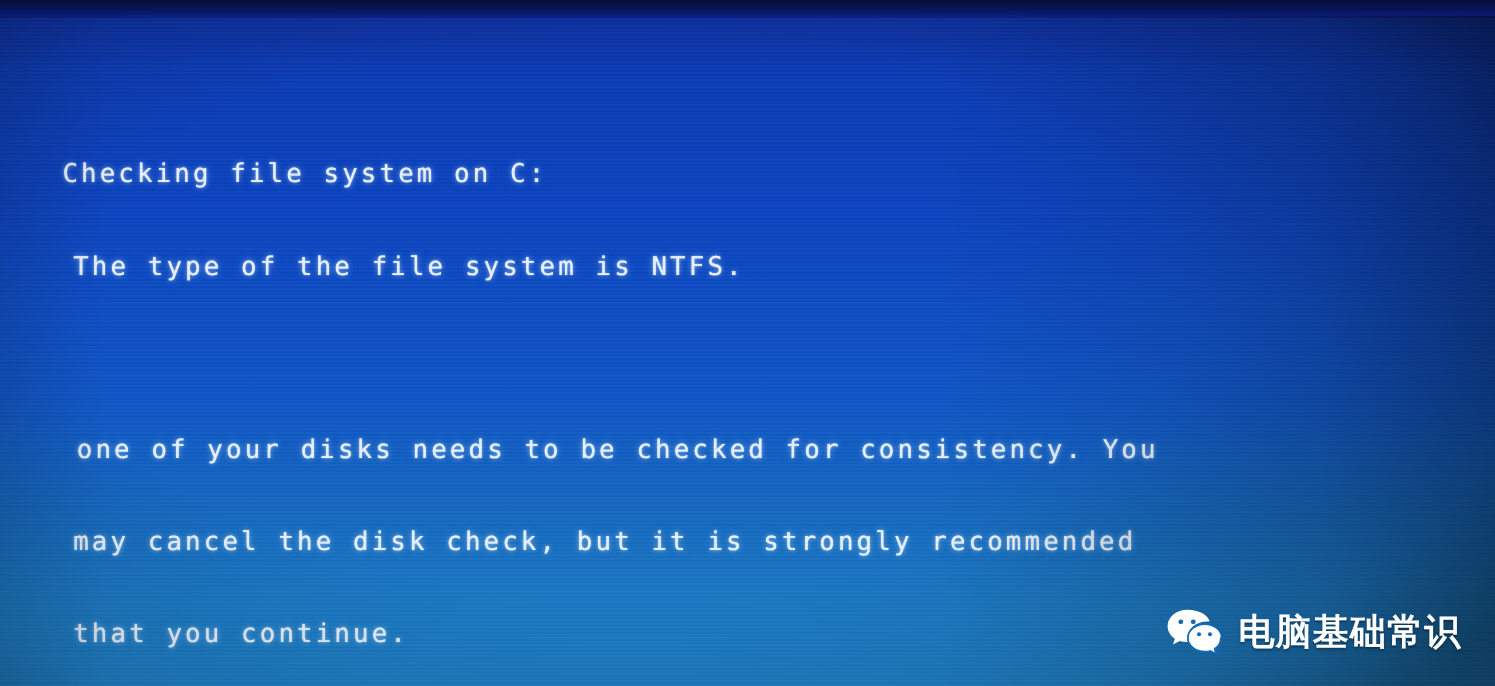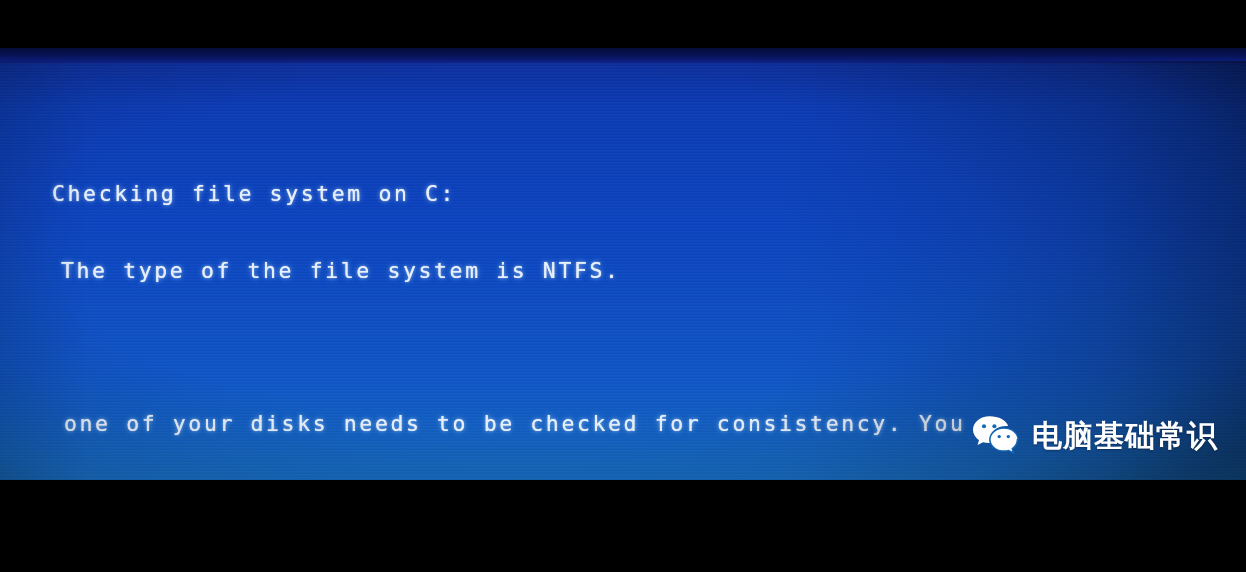--- a/index.html
+++ b/index.html
@@ -9,36 +9,35 @@
     width:1246px;
     height:572px;
     overflow:hidden;
     background:#000;
   }
 
   
   #screen {
     position:relative;
     width:1246px;
-    height:432px;
+    height:572px;
     overflow:hidden;
     font-family:"DejaVu Sans Mono", monospace;
     
     background:
       linear-gradient(to bottom,
         #0d1f86 0px,
         #0d1f86 14px,
         #0c2f9e 16px,
         #0b3bb4 60px,
         #0c44c0 180px,
         #0f55c6 330px,
         #1569bf 430px,
         #1b79c4 500px,
         #1d7fc6 572px);
-    margin-top: 48px;
   }
 
   
   #vignette-h {
     position:absolute; inset:0;
     background:linear-gradient(to right,
       rgba(0,0,0,0.10) 0px,
       rgba(0,0,0,0.00) 90px,
       rgba(0,0,0,0.00) 780px,
       rgba(0,0,0,0.14) 1100px,

